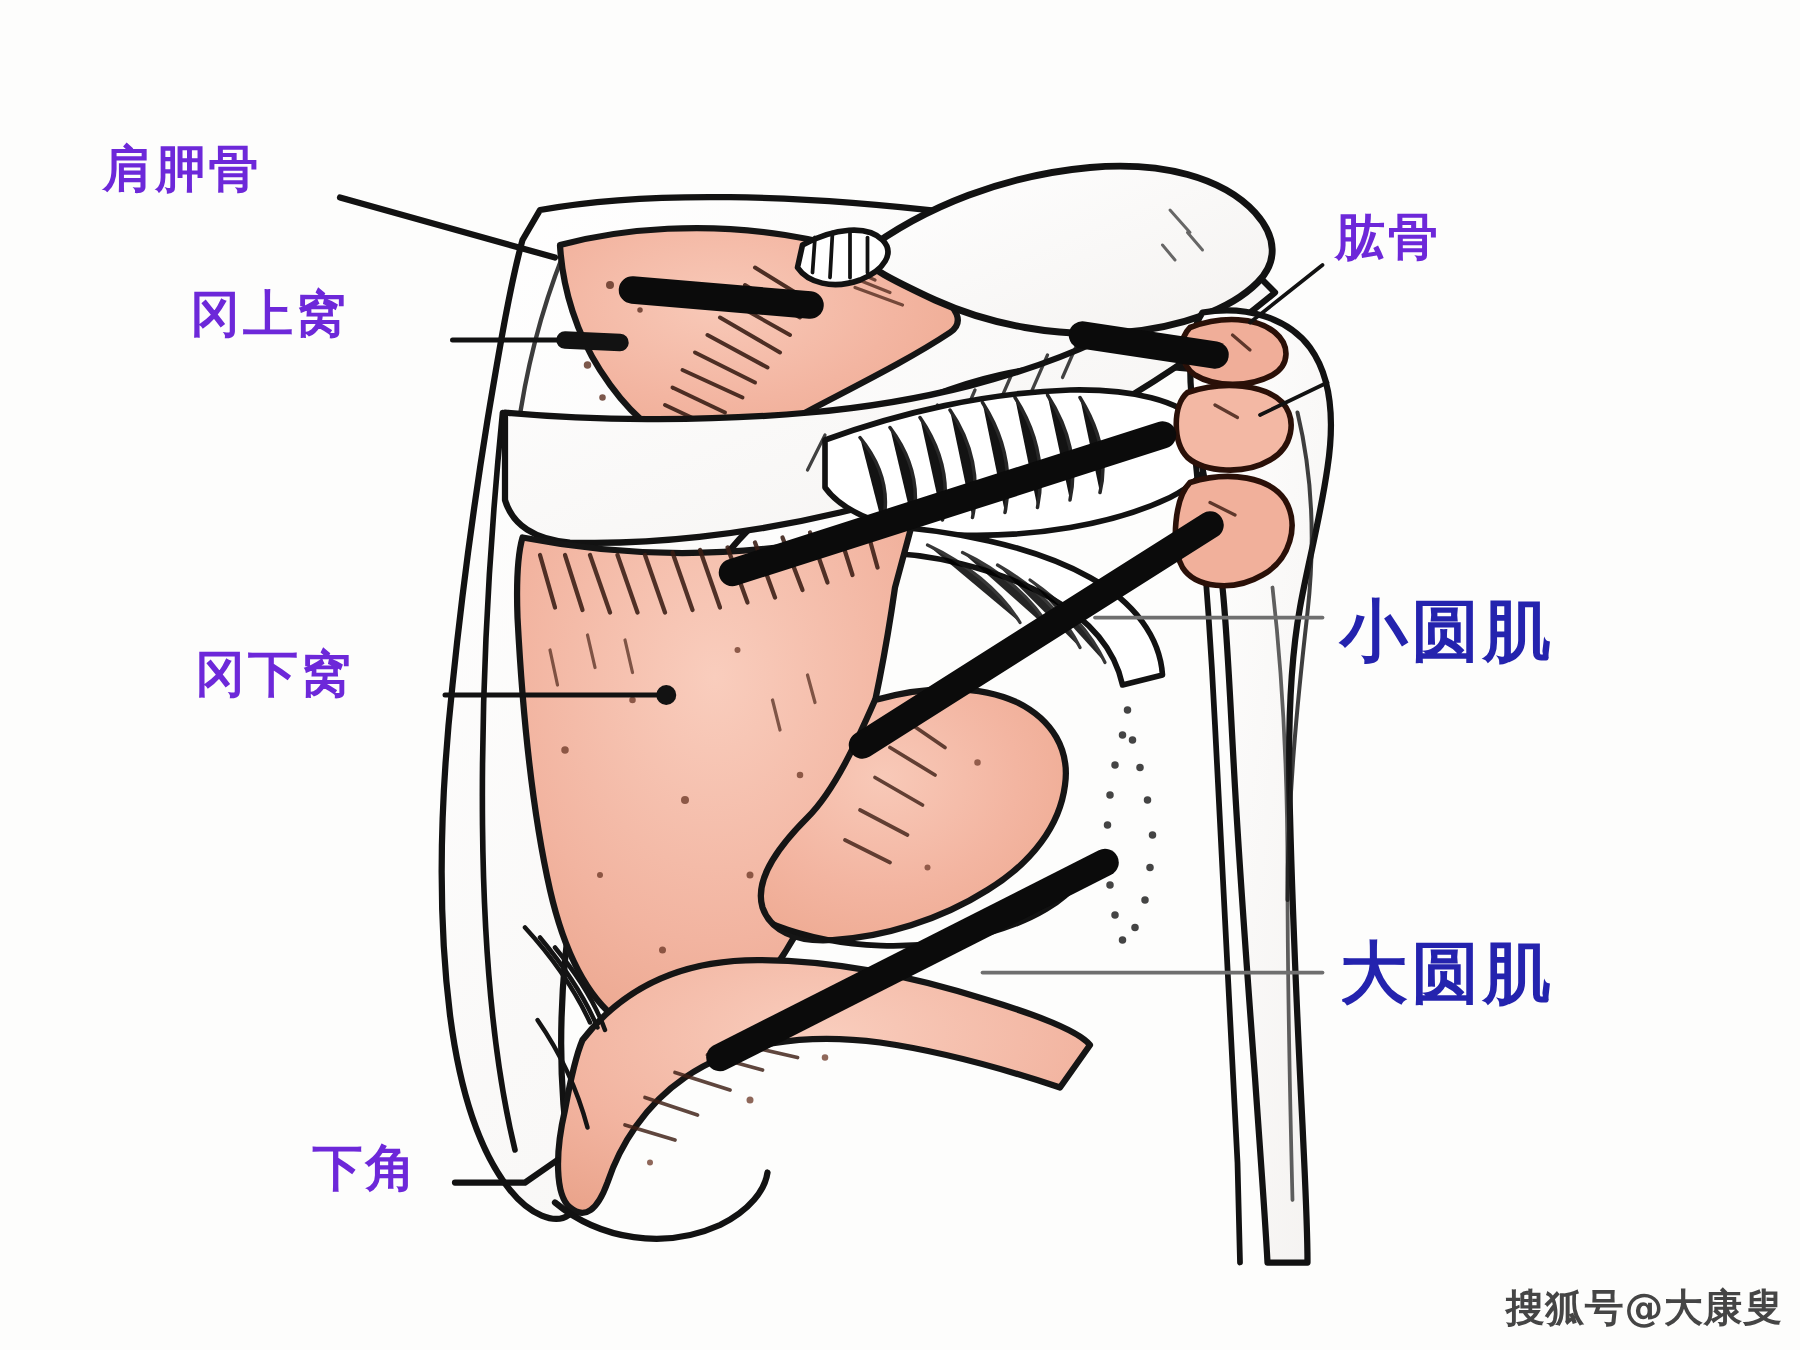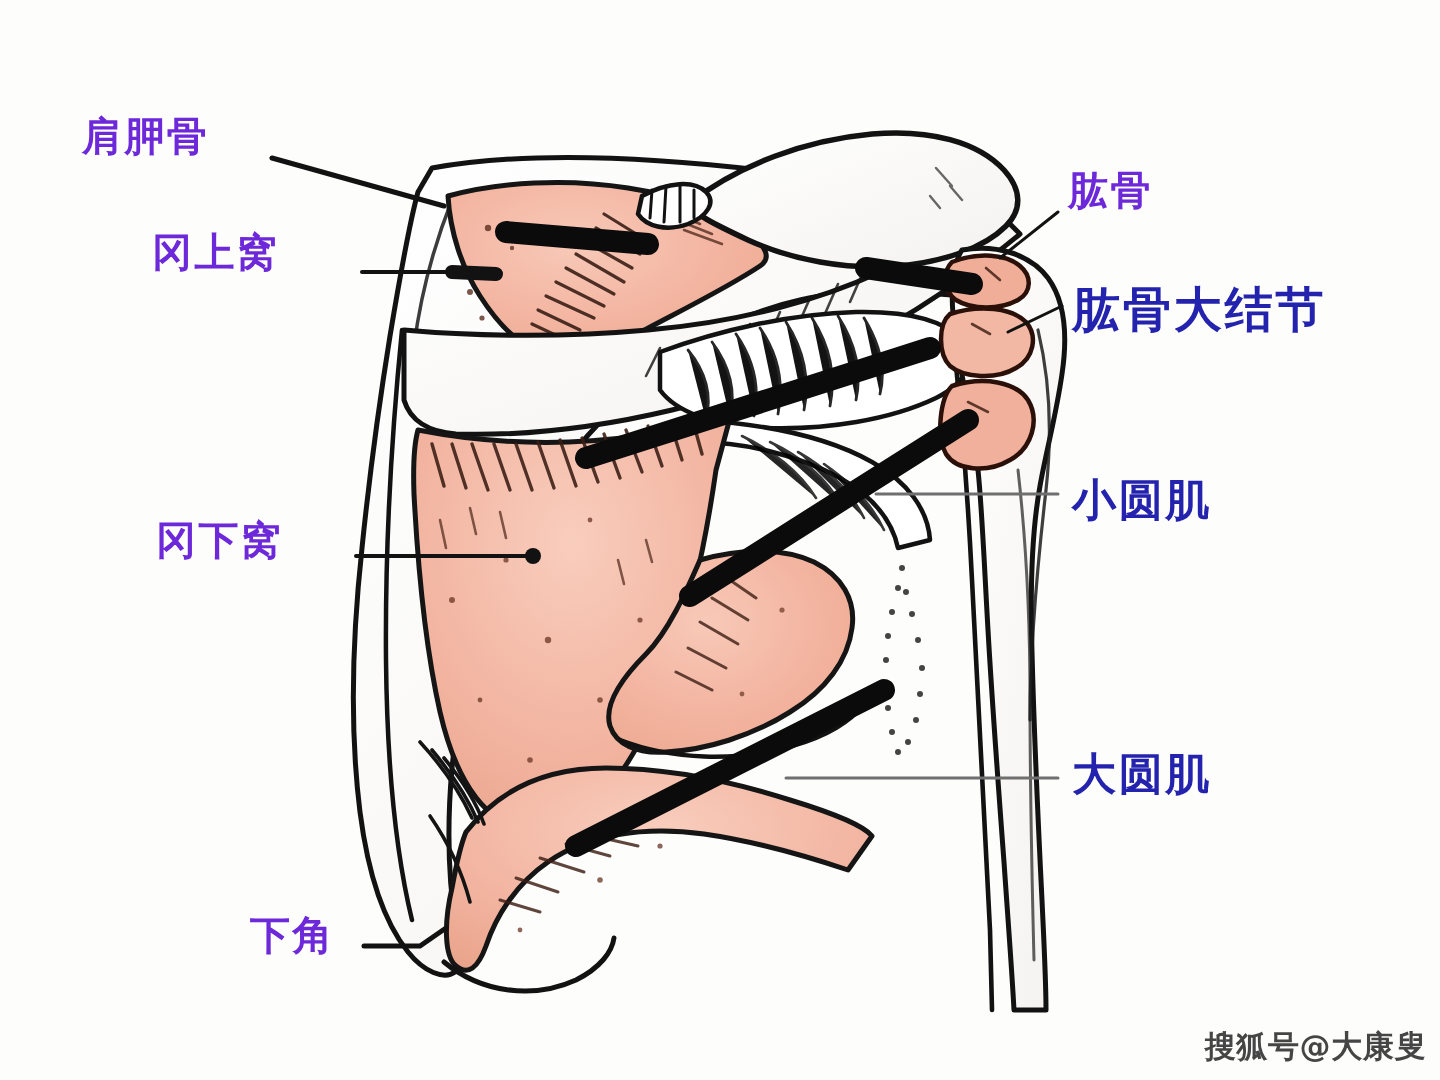--- a/index.html
+++ b/index.html
@@ -41,21 +41,21 @@
     letter-spacing: 0.06em;
   }
   .label.black {
     color: #6d28d9;
     font-weight: 700;
     font-size: 40px;
   }
   .label.blue {
     color: #2423ae;
     font-weight: 700;
-    font-size: 44px;
+    font-size: 54px;
   }
   .label.blue-big {
     color: #2423ae;
     font-weight: 700;
     font-size: 48px;
   }
 
   #lbl-scapula      { left: 82px;   top: 116px; }
   #lbl-supra        { left: 152px;  top: 232px; text-align: center; }
   #lbl-infra        { left: 156px;  top: 520px; }
@@ -452,21 +452,20 @@
   <div class="label black" id="lbl-scapula">肩胛骨</div>
 
   <div class="label black" id="lbl-supra">冈上窝</div>
 
   <div class="label black" id="lbl-infra">冈下窝</div>
 
   <div class="label black" id="lbl-inferior">下角</div>
 
   <div class="label black" id="lbl-humerus">肱骨</div>
 
-  <div class="label blue-big" id="lbl-tubercle">肱骨大结节</div>
 
   <div class="label blue" id="lbl-teres-minor">小圆肌</div>
 
   <div class="label blue" id="lbl-teres-major">大圆肌</div>
 
   <div id="watermark">搜狐号@大康叟</div>
 
 </div>
 
 </body></html>

